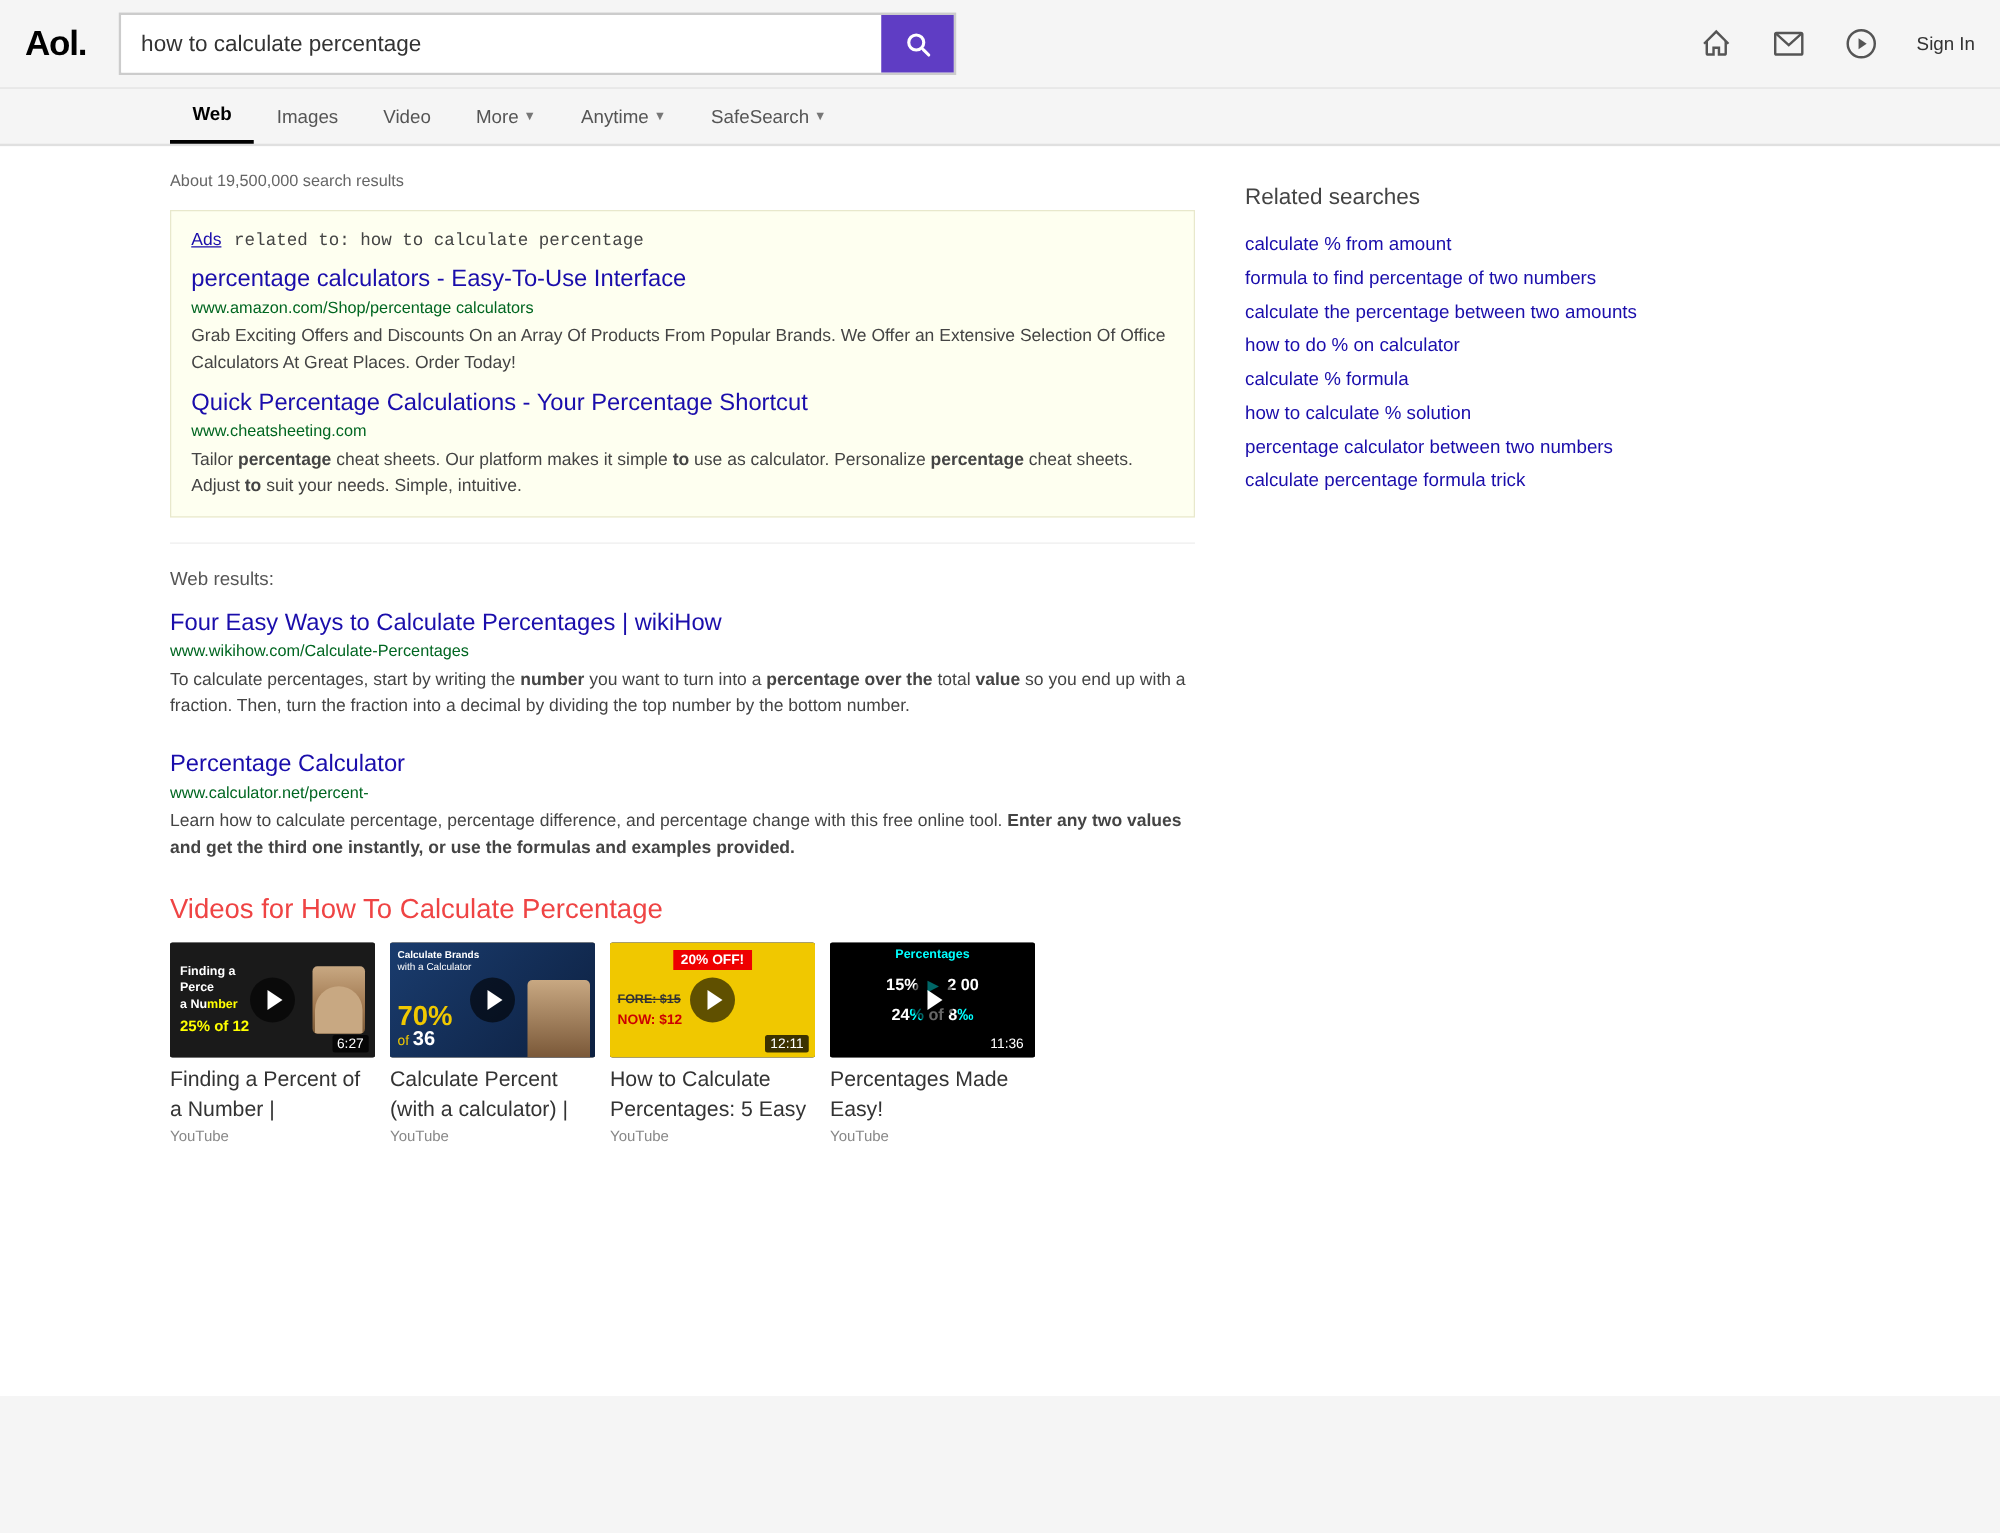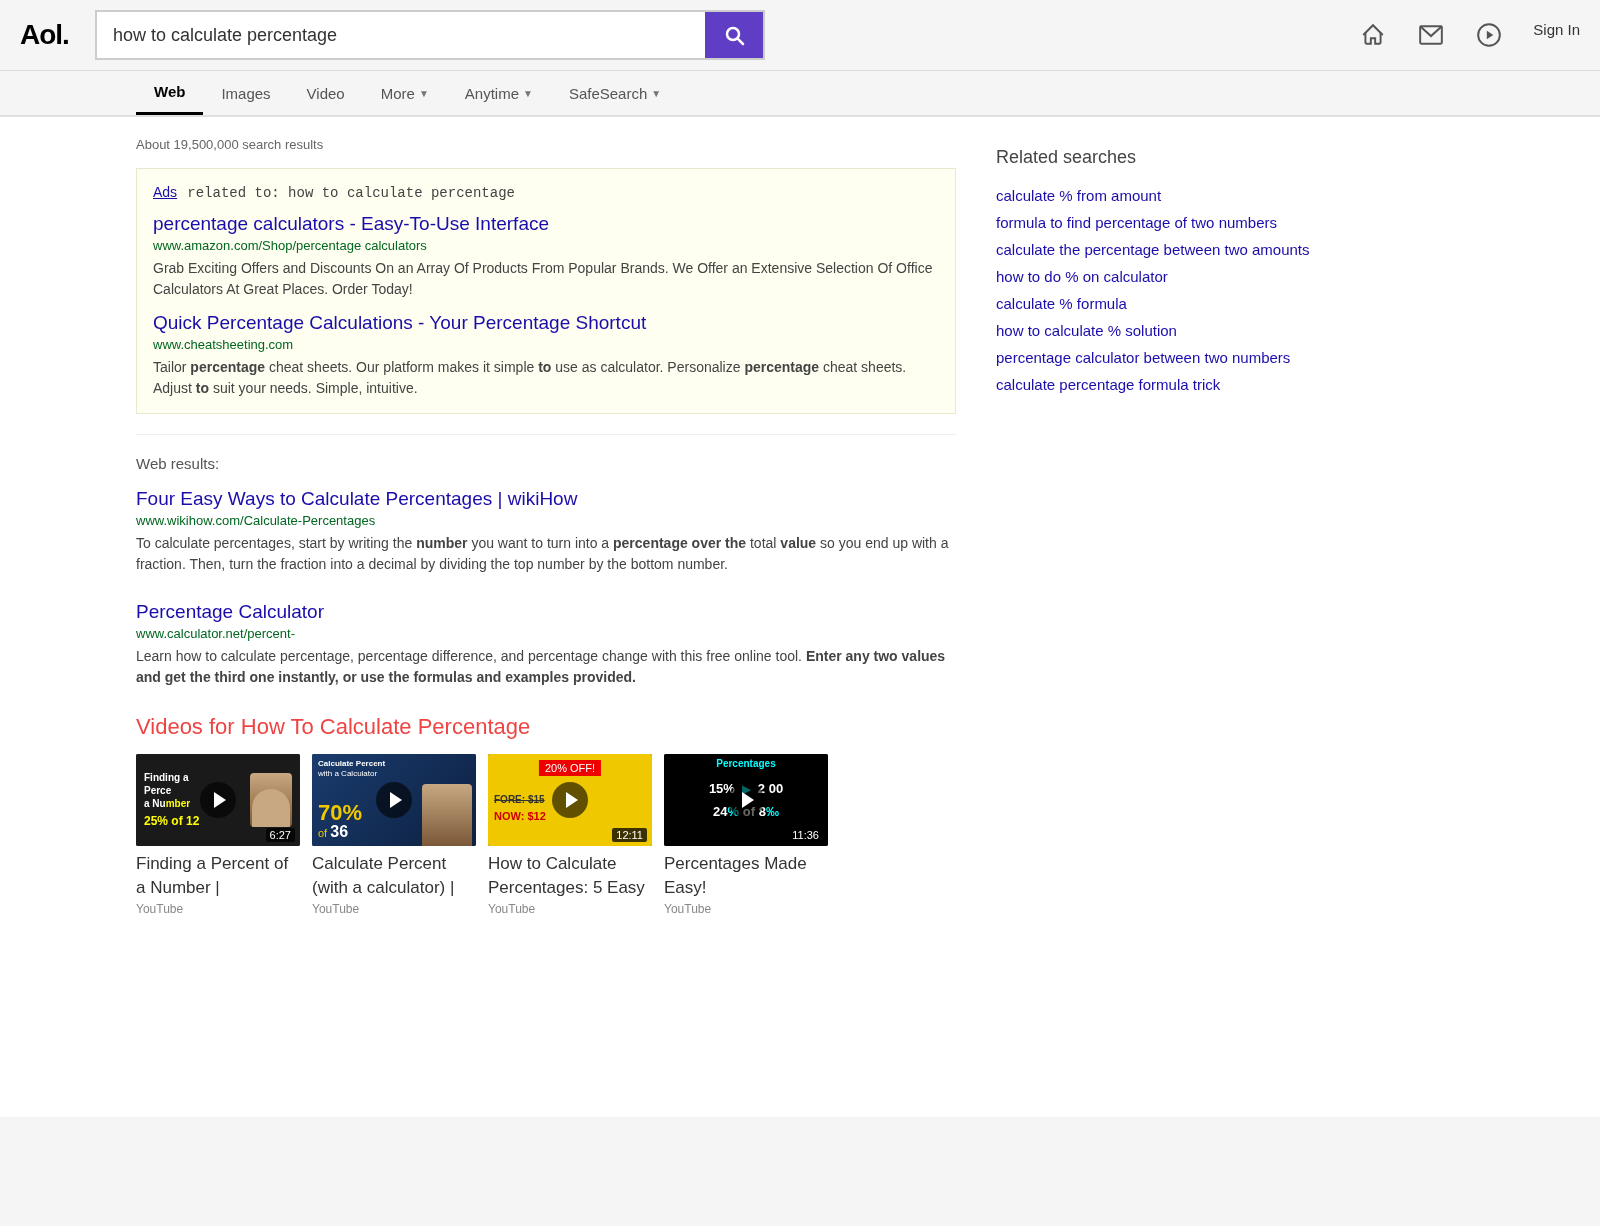--- a/index.html
+++ b/index.html
@@ -5,21 +5,21 @@
     * { margin: 0; padding: 0; box-sizing: border-box; }
     body { font-family: Arial, Helvetica, sans-serif; background: #f5f5f5; color: #333; font-size: 15px; }
 
     
     .header { background: #f5f5f5; padding: 10px 20px; display: flex; align-items: center; gap: 16px; border-bottom: 1px solid #ddd; }
     .aol-logo { font-size: 28px; font-weight: bold; color: #000; letter-spacing: -1px; margin-right: 10px; }
     .search-bar { display: flex; flex: 1; max-width: 670px; height: 50px; border: 2px solid #ccc; background: #fff; }
     .search-input { flex: 1; border: none; outline: none; padding: 0 16px; font-size: 18px; color: #333; }
     .search-button { width: 58px; background: #5f3dc4; border: none; cursor: pointer; display: flex; align-items: center; justify-content: center; }
     .search-button svg { width: 24px; height: 24px; fill: #fff; }
-    .header-icons { margin-left: auto; display: flex; align-items: flex-start; gap: 30px; }
+    .header-icons { margin-left: auto; display: flex; align-items: center; gap: 30px; }
     .header-icon { width: 28px; height: 28px; display: flex; align-items: center; justify-content: center; cursor: pointer; color: #555; }
     .sign-in { font-size: 15px; color: #333; cursor: pointer; }
 
     
     .nav { background: #f5f5f5; padding: 0 136px; display: flex; align-items: center; gap: 0; border-bottom: 2px solid #e0e0e0; }
     .nav-item { padding: 12px 18px; font-size: 15px; color: #555; cursor: pointer; text-decoration: none; display: flex; align-items: center; gap: 4px; position: relative; }
     .nav-item.active { color: #000; font-weight: bold; border-bottom: 3px solid #000; }
     .nav-chevron { font-size: 10px; color: #777; }
 
     
@@ -183,41 +183,41 @@
             <div class="video-duration">6:27</div>
           </div>
           <div class="video-title">Finding a Percent of a Number |</div>
           <div class="video-source">YouTube</div>
         </div>
 
         <div class="video-card">
           <div class="video-thumb">
             <div class="thumb-inner" style="background:linear-gradient(135deg,#1a3c6e,#0d2040);position:relative;">
               <div style="position:absolute;top:0;left:0;width:100%;padding:5px 6px;z-index:1;">
-                <div style="color:#fff;font-size:8px;font-weight:bold;line-height:1.3;">Calculate Percent</div>
+                <div style="color:#fff;font-size:8px;font-weight:bold;line-height:1.3;">Calculate Brands</div>
                 <div style="color:#fff;font-size:8px;line-height:1.2;">with a Calculator</div>
               </div>
               <div style="position:absolute;left:6px;bottom:6px;z-index:1;">
                 <div style="color:#f0c800;font-size:22px;font-weight:bold;line-height:1;">70%</div>
                 <div style="color:#f0c800;font-size:11px;line-height:1;">of <span style="color:#fff;font-size:16px;font-weight:bold;">36</span></div>
               </div>
               <div style="position:absolute;right:4px;bottom:0;width:50px;height:62px;background:linear-gradient(180deg,#c8a882,#7a5838);border-radius:4px 4px 0 0;z-index:1;"></div>
               <div class="thumb-video-play"></div>
             </div>
             <div class="video-duration">3:18</div>
           </div>
           <div class="video-title">Calculate Percent (with a calculator) |</div>
           <div class="video-source">YouTube</div>
         </div>
 
         <div class="video-card">
           <div class="video-thumb">
             <div class="thumb-inner" style="background:#f0c800;position:relative;">
               <div style="position:absolute;top:6px;left:50%;transform:translateX(-50%);z-index:1;">
-                <div style="background:#e00;color:#fff;font-size:11px;font-weight:normal;padding:2px 6px;text-align:center;">20% OFF!</div>
+                <div style="background:#e00;color:#fff;font-size:11px;font-weight:bold;padding:2px 6px;text-align:center;">20% OFF!</div>
               </div>
               <div style="position:absolute;bottom:20px;left:6px;right:6px;z-index:1;">
                 <div style="font-size:10px;color:#333;font-weight:bold;line-height:1.6;">
                   <div><span style="text-decoration:line-through;">FORE: $15</span></div>
                   <div style="color:#c00;font-size:11px;">NOW: $12</div>
                 </div>
               </div>
               <div class="thumb-video-play"></div>
             </div>
             <div class="video-duration">12:11</div>

